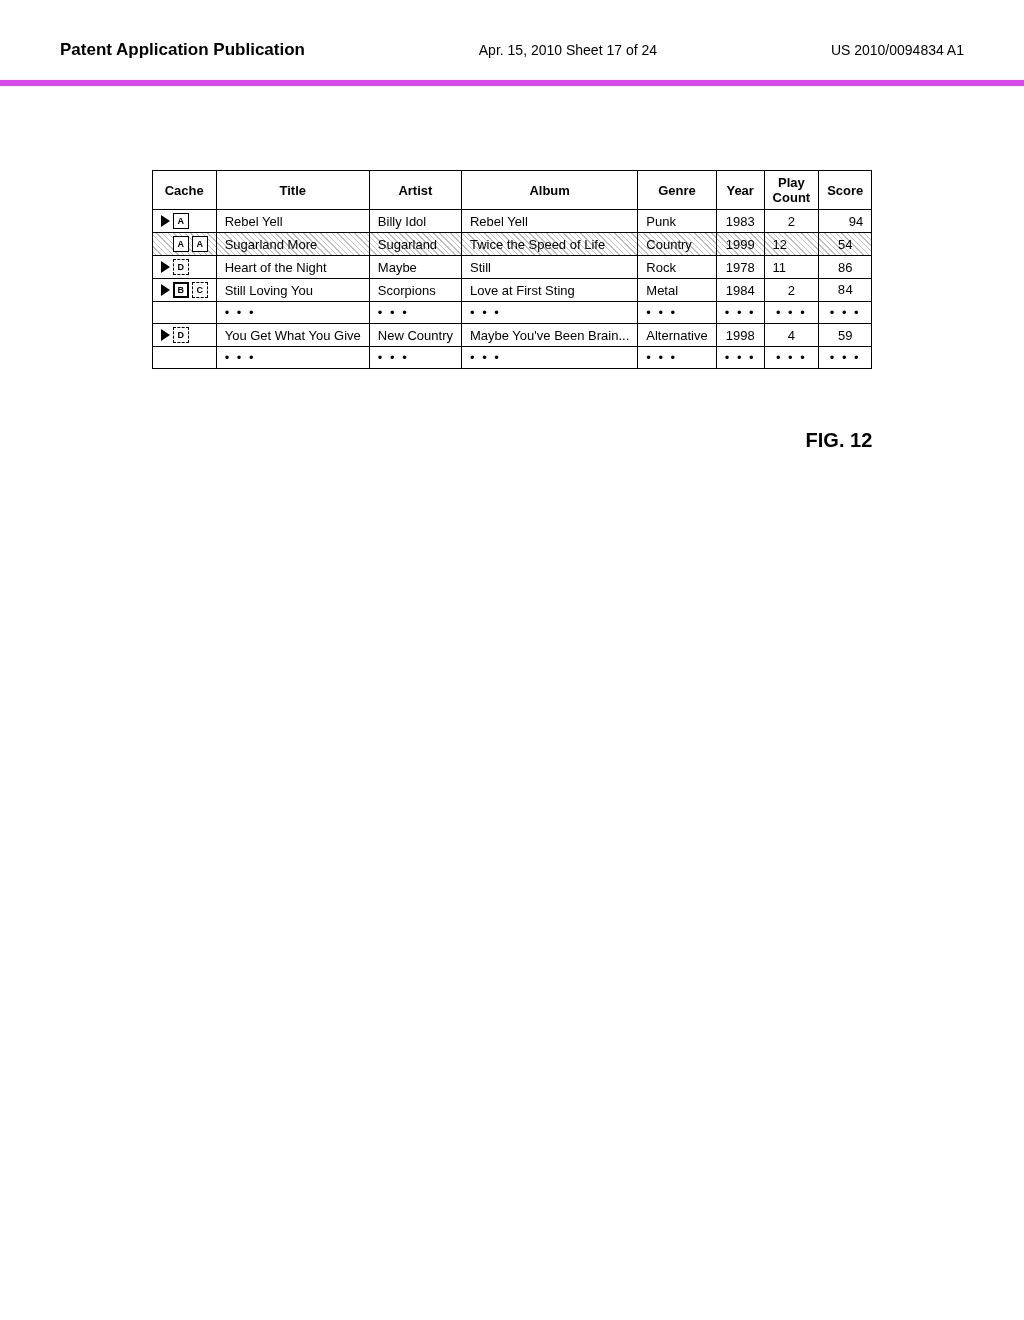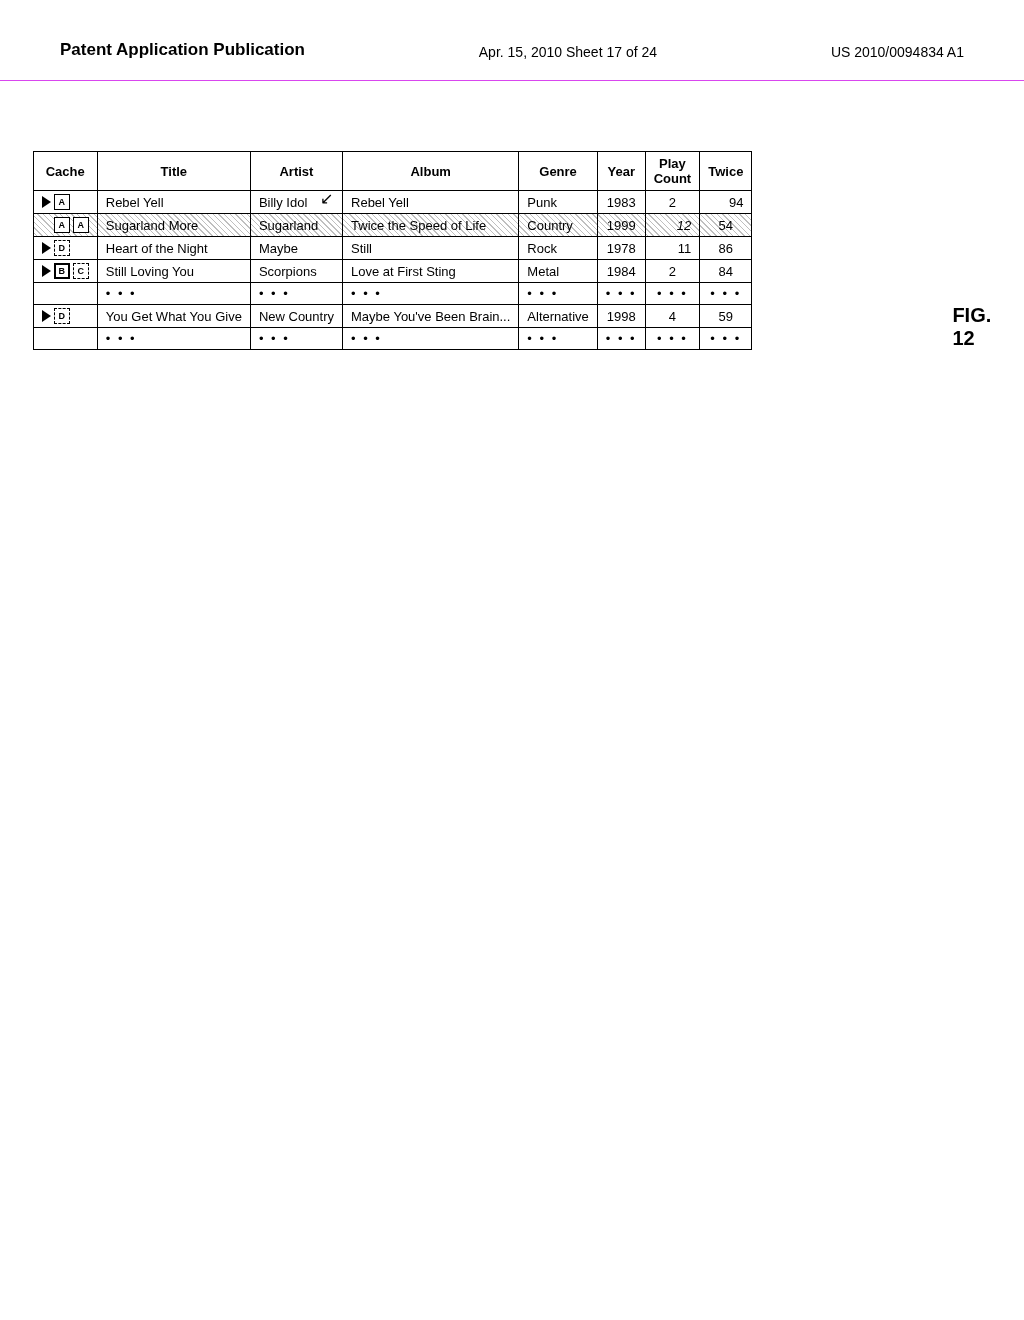--- a/index.html
+++ b/index.html
@@ -14,23 +14,23 @@
       background: #ffffff;
       font-family: Arial, Helvetica, sans-serif;
       font-size: 14px;
       overflow: hidden;
       position: relative;
     }
 
     .page-header {
       display: flex;
       justify-content: space-between;
-      align-items: flex-end;
+      align-items: center;
       padding: 40px 60px 20px 60px;
-      border-bottom: 1px solid #d946ef;
+      border-bottom: 6px solid #d946ef;
       margin-bottom: 10px;
     }
 
     .header-left {
       font-weight: bold;
       font-size: 17px;
     }
 
     .header-center {
       font-size: 14px;
@@ -44,22 +44,23 @@
       display: flex;
       justify-content: center;
       align-items: flex-start;
       padding: 60px 40px;
       position: relative;
     }
 
     .figure-container {
       position: relative;
       display: flex;
-      flex-direction: row;
+      flex-direction: column;
       align-items: center;
+      margin-top: 14px;
     }
 
     
     .data-table {
       border-collapse: collapse;
       border: 1px solid #000;
       font-size: 13px;
     }
 
     .data-table th {
@@ -119,21 +120,21 @@
     <table class="data-table">
       <thead>
         <tr>
           <th>Cache</th>
           <th>Title</th>
           <th>Artist</th>
           <th>Album</th>
           <th>Genre</th>
           <th>Year</th>
           <th>Play<br>Count</th>
-          <th>Twice</th>
+          <th>Score</th>
         </tr>
       </thead>
       <tbody id="table-body">
       <tr>
             <td style="min-width: 60px;">
               <div style="display:flex;align-items:center;gap:3px;">
                 <span style="display:inline-block;width:0;height:0;border-top:6px solid transparent;border-bottom:6px solid transparent;border-left:9px solid #000;"></span>
                 <span style="width:16px;height:16px;border:1px solid #000;display:inline-flex;align-items:center;justify-content:center;font-size:9px;font-weight:bold;background:#fff;">A</span>
               </div>
             </td>
@@ -151,53 +152,53 @@
                 <span style="display:inline-block;width:9px;"></span>
                 <span style="width:16px;height:16px;border:1px solid #000;display:inline-flex;align-items:center;justify-content:center;font-size:9px;font-weight:bold;background:#fff;">A</span>
                 <span style="width:16px;height:16px;border:1px solid #000;display:inline-flex;align-items:center;justify-content:center;font-size:9px;font-weight:bold;background:#fff;">A</span>
               </div>
             </td>
             <td>Sugarland More</td>
             <td>Sugarland</td>
             <td>Twice the Speed of Life</td>
             <td>Country</td>
             <td style="text-align: center;">1999</td>
-            <td style="text-align: right; font-style: italic;">12</td>
+            <td style="text-align: left;">12</td>
             <td style="text-align: center;">54</td>
           </tr>
           <tr>
             <td style="min-width: 60px;">
               <div style="display:flex;align-items:center;gap:3px;">
                 <span style="display:inline-block;width:0;height:0;border-top:6px solid transparent;border-bottom:6px solid transparent;border-left:9px solid #000;"></span>
                 <span style="width:16px;height:16px;border:1px dotted #000;border-style:dashed;display:inline-flex;align-items:center;justify-content:center;font-size:9px;font-weight:bold;background:#fff;">D</span>
               </div>
             </td>
             <td>Heart of the Night</td>
             <td>Maybe</td>
             <td>Still</td>
             <td>Rock</td>
             <td style="text-align: center;">1978</td>
-            <td style="text-align: right;">11</td>
+            <td style="text-align: left;">11</td>
             <td style="text-align: center;">86</td>
           </tr>
           <tr>
             <td style="min-width: 60px;">
               <div style="display:flex;align-items:center;gap:3px;">
                 <span style="display:inline-block;width:0;height:0;border-top:6px solid transparent;border-bottom:6px solid transparent;border-left:9px solid #000;"></span>
                 <span style="width:16px;height:16px;border:2px solid #000;display:inline-flex;align-items:center;justify-content:center;font-size:9px;font-weight:bold;background:#fff;">B</span>
                 <span style="width:16px;height:16px;border:1px dashed #000;display:inline-flex;align-items:center;justify-content:center;font-size:9px;font-weight:bold;background:#fff;">C</span>
               </div>
             </td>
             <td>Still Loving You</td>
             <td>Scorpions</td>
             <td>Love at First Sting</td>
             <td>Metal</td>
             <td style="text-align: center;">1984</td>
             <td style="text-align: center;">2</td>
-            <td style="text-align: center;">84</td>
+            <td style="text-align: center; font-family: Liberation Mono, monospace;">84</td>
           </tr>
           <tr>
             <td style="min-width: 60px;">
               <div style="display:flex;align-items:center;gap:3px;">
                 <span style="display:inline-block;width:9px;"></span>
               </div>
             </td>
             <td><span style="letter-spacing:2px;">• • •</span></td>
             <td><span style="letter-spacing:2px;">• • •</span></td>
             <td><span style="letter-spacing:2px;">• • •</span></td>

